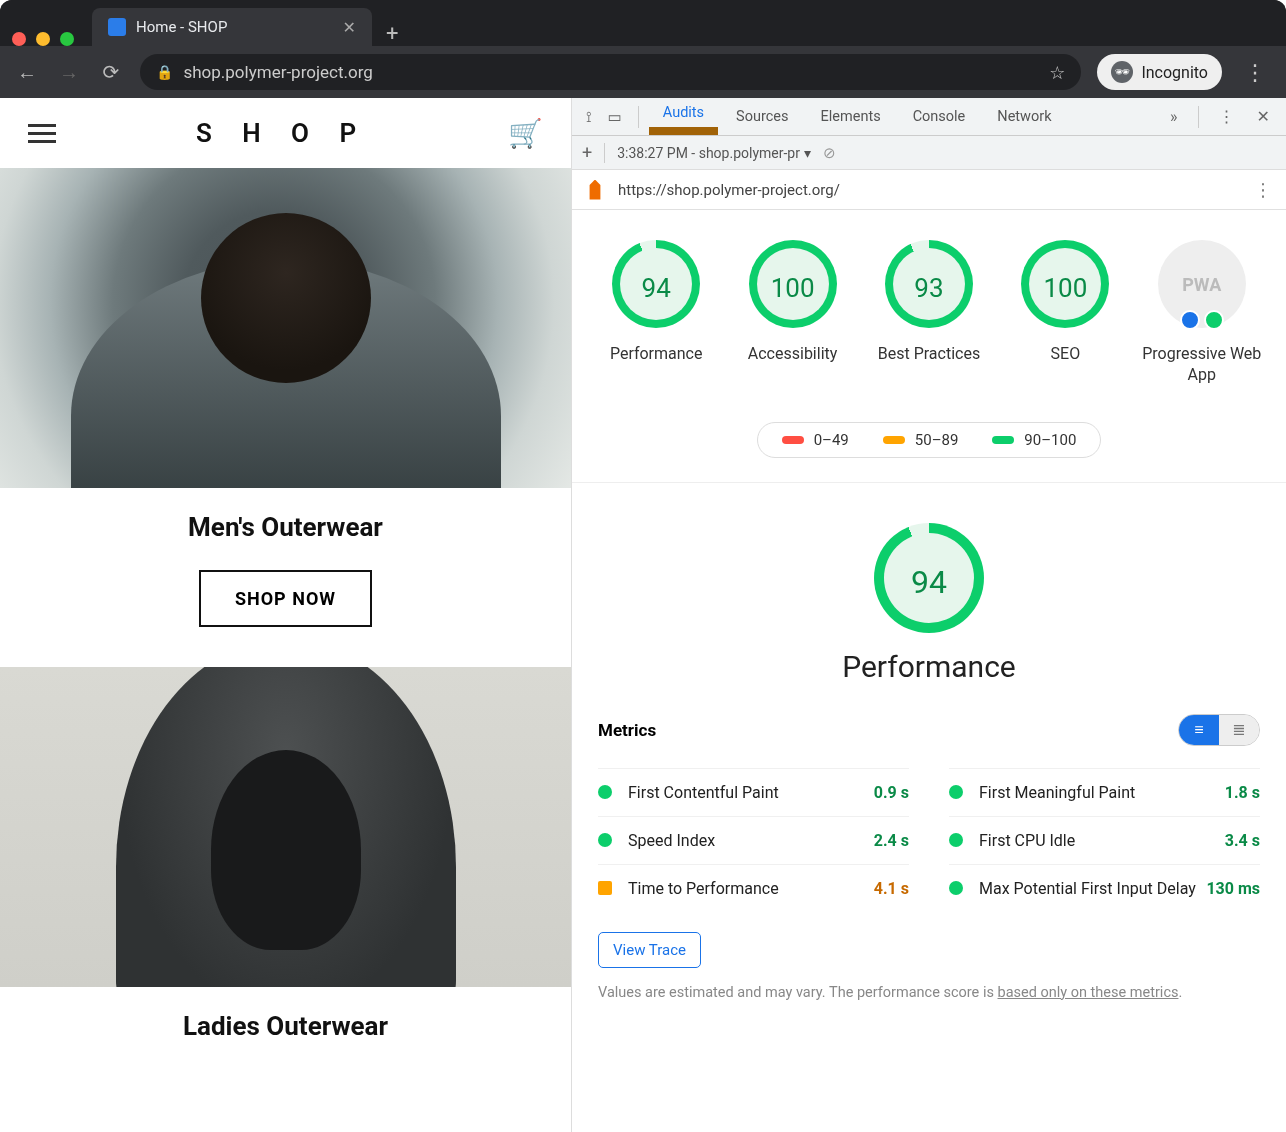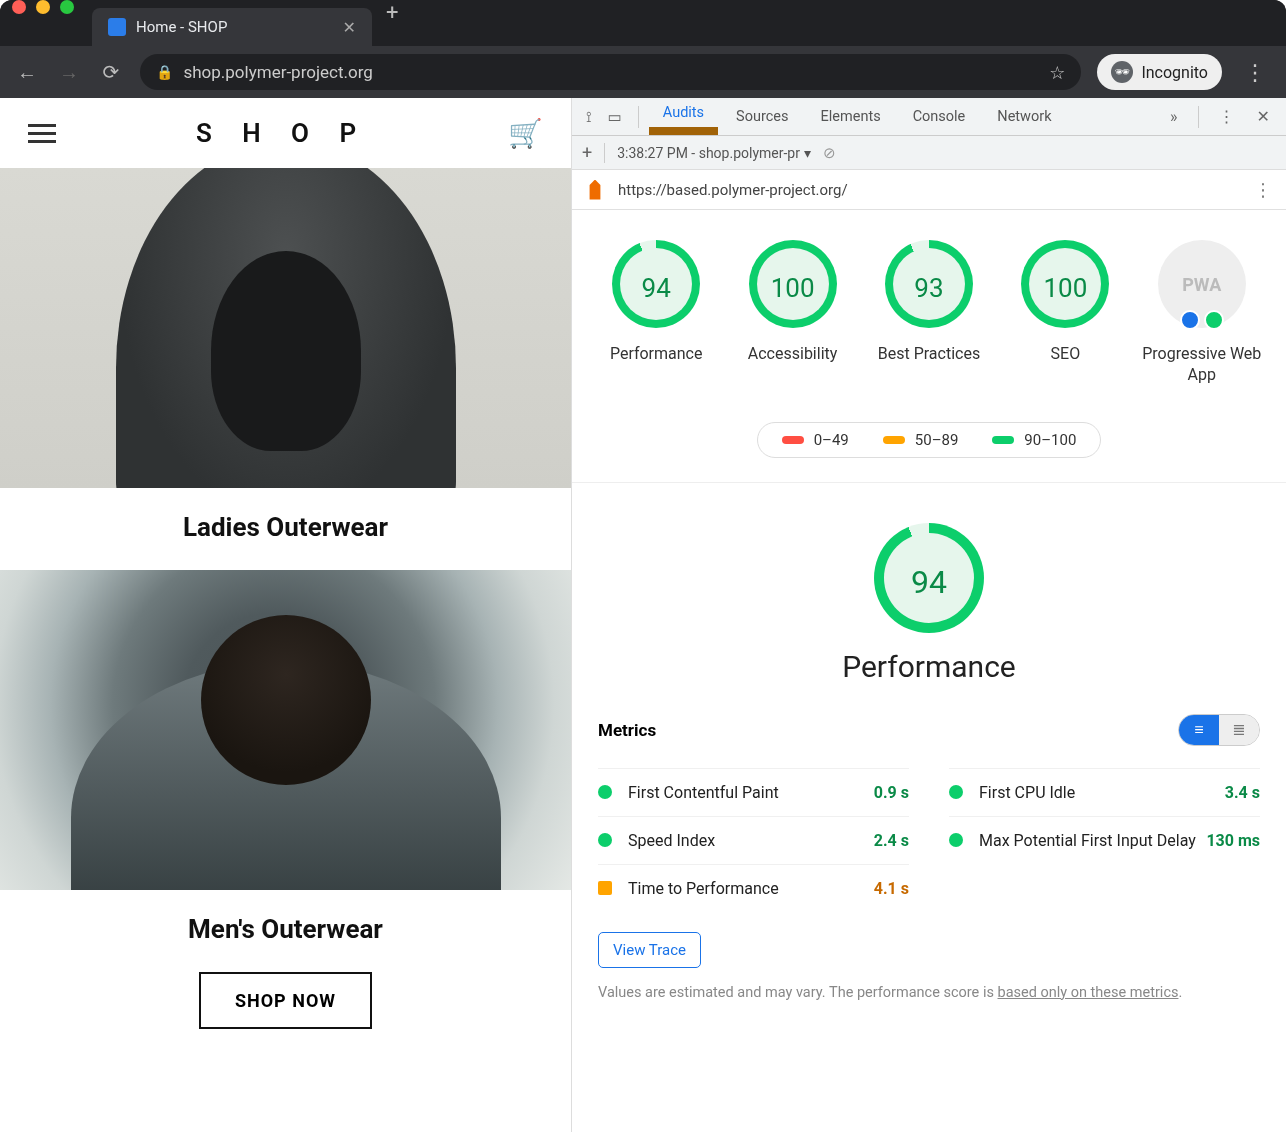--- a/index.html
+++ b/index.html
@@ -11,21 +11,21 @@
   overflow: hidden;
   border-radius: 12px;
 }
 
 .chrome {
   background: #2a2a2a;
   color: #ddd;
 }
 .tabbar {
   display: flex;
-  align-items: flex-start;
+  align-items: flex-end;
   height: 46px;
   padding: 0 12px;
   background: #202124;
 }
 .traffic-lights { display: flex; gap: 10px; margin-right: 18px; }
 .tl { width: 14px; height: 14px; border-radius: 50%; }
 .tl.red { background: #ff5f57; }
 .tl.yellow { background: #febc2e; }
 .tl.green { background: #28c840; }
 .tab {
@@ -280,34 +280,34 @@
       <div class="hamburger">
         <span></span>
           <span></span>
           <span></span>
       </div>
       <div class="shop-logo">S H O P</div>
       <div class="cart-icon">🛒</div>
     </div>
 
     <div class="hero-block">
+      <div class="hero-img">
+        <div class="shoulders"></div>
+          <div class="head"></div>
+      </div>
+      <div class="hero-title">Men's Outerwear</div>
+      <div class="shop-btn">SHOP NOW</div>
+    </div>
+
+    <div class="hero-block">
       <div class="hero-img2">
         <div class="hood"></div>
           <div class="hood-inner"></div>
       </div>
       <div class="hero-title">Ladies Outerwear</div>
-    </div>
-
-    <div class="hero-block">
-      <div class="hero-img">
-        <div class="shoulders"></div>
-          <div class="head"></div>
-      </div>
-      <div class="hero-title">Men's Outerwear</div>
-      <div class="shop-btn">SHOP NOW</div>
     </div>
   </div>
 
   <div class="devtools">
     <div class="dt-tabs">
       <span class="dt-inspect">⟟</span>
       <span class="dt-device">▭</span>
       <span class="dt-sep"></span>
       <span class="dt-tab active">Audits</span>
       <span class="dt-tab">Sources</span>
@@ -327,21 +327,21 @@
       <span class="vline"></span>
       <span class="dd">
         <span>3:38:27 PM - shop.polymer-pr</span>
         <span>▾</span>
       </span>
       <span class="dt-block">⊘</span>
     </div>
 
     <div class="dt-urlbar">
       <span class="lh-icon"></span>
-      <span class="url">https://based.polymer-project.org/</span>
+      <span class="url">https://shop.polymer-project.org/</span>
       <span class="dots">⋮</span>
     </div>
 
     <div class="lh-body">
       <div class="gauges">
         <div class="gauge">
           <div class="gauge-ring" style="--pct:338deg">
               <span class="gauge-num">94</span>
             </div>
           <div class="gauge-label">Performance</div>
@@ -419,20 +419,25 @@
             </div>
             <div class="metric">
               <span class="mdot orange"></span>
               <span class="mname">Time to Performance</span>
               <span class="mval orange">4.1 s</span>
             </div>
           </div>
           <div>
             <div class="metric">
               <span class="mdot green"></span>
+              <span class="mname">First Meaningful Paint</span>
+              <span class="mval green">1.8 s</span>
+            </div>
+            <div class="metric">
+              <span class="mdot green"></span>
               <span class="mname">First CPU Idle</span>
               <span class="mval green">3.4 s</span>
             </div>
             <div class="metric">
               <span class="mdot green"></span>
               <span class="mname">Max Potential First Input Delay</span>
               <span class="mval green">130 ms</span>
             </div>
           </div>
         </div>

